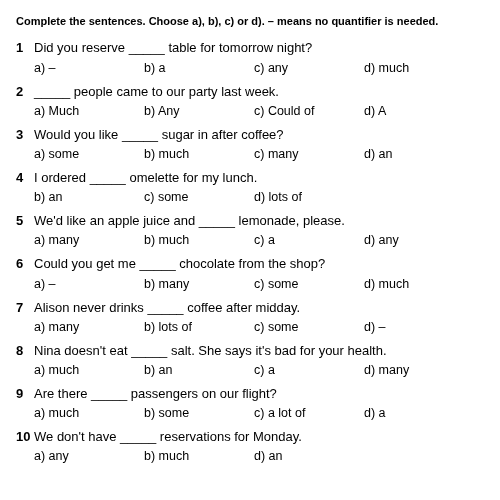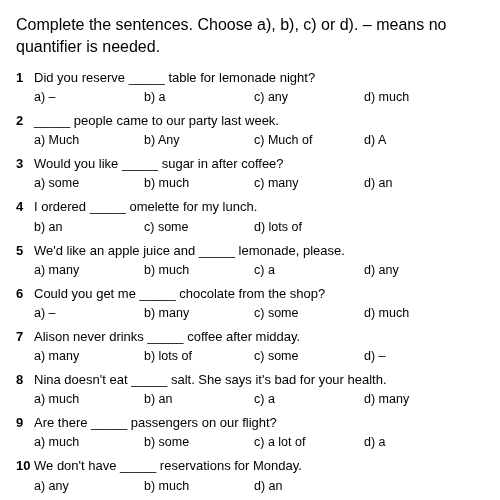--- a/index.html
+++ b/index.html
@@ -6,22 +6,22 @@
     body {
       font-family: Arial, sans-serif;
       font-size: 13px;
       background: #fff;
       color: #000;
       width: 500px;
       min-height: 500px;
       padding: 14px 16px;
     }
     .instructions {
-      font-weight: normal;
-      font-size: 16px;
+      font-weight: bold;
+      font-size: 11px;
       margin-bottom: 10px;
       line-height: 1.4;
     }
     .question-block {
       margin-bottom: 7px;
     }
     .question-line {
       display: flex;
       align-items: baseline;
       margin-bottom: 2px;
@@ -49,38 +49,38 @@
   </style>
 </head>
 <body>
 
 <div class="instructions">Complete the sentences. Choose a), b), c) or d). – means no quantifier is needed.</div>
 
 <div>
 <div class="question-block">
       <div class="question-line">
         <span class="q-number">1</span>
-        <span class="q-text">Did you reserve _____ table for lemonade night?</span>
+        <span class="q-text">Did you reserve _____ table for tomorrow night?</span>
       </div>
       <div class="options-line">
         <div class="option">a) –</div>
         <div class="option">b) a</div>
         <div class="option">c) any</div>
         <div class="option">d) much</div>
       </div>
     </div>
     <div class="question-block">
       <div class="question-line">
         <span class="q-number">2</span>
         <span class="q-text">_____ people came to our party last week.</span>
       </div>
       <div class="options-line">
         <div class="option">a) Much</div>
         <div class="option">b) Any</div>
-        <div class="option">c) Much of</div>
+        <div class="option">c) Could of</div>
         <div class="option">d) A</div>
       </div>
     </div>
     <div class="question-block">
       <div class="question-line">
         <span class="q-number">3</span>
         <span class="q-text">Would you like _____ sugar in after coffee?</span>
       </div>
       <div class="options-line">
         <div class="option">a) some</div>

